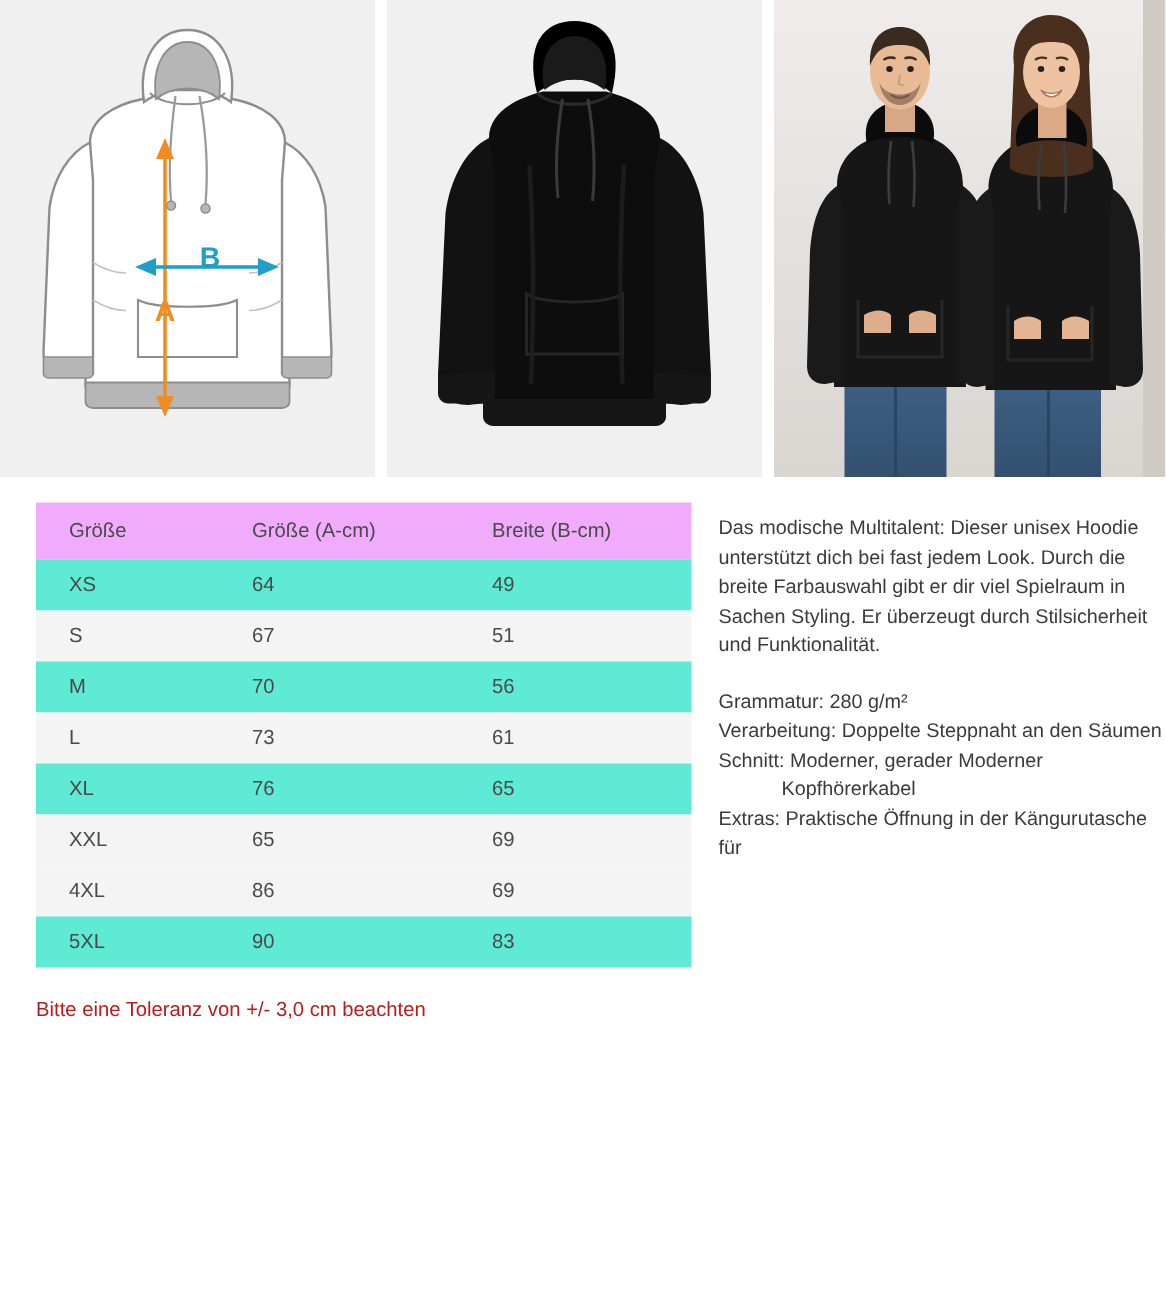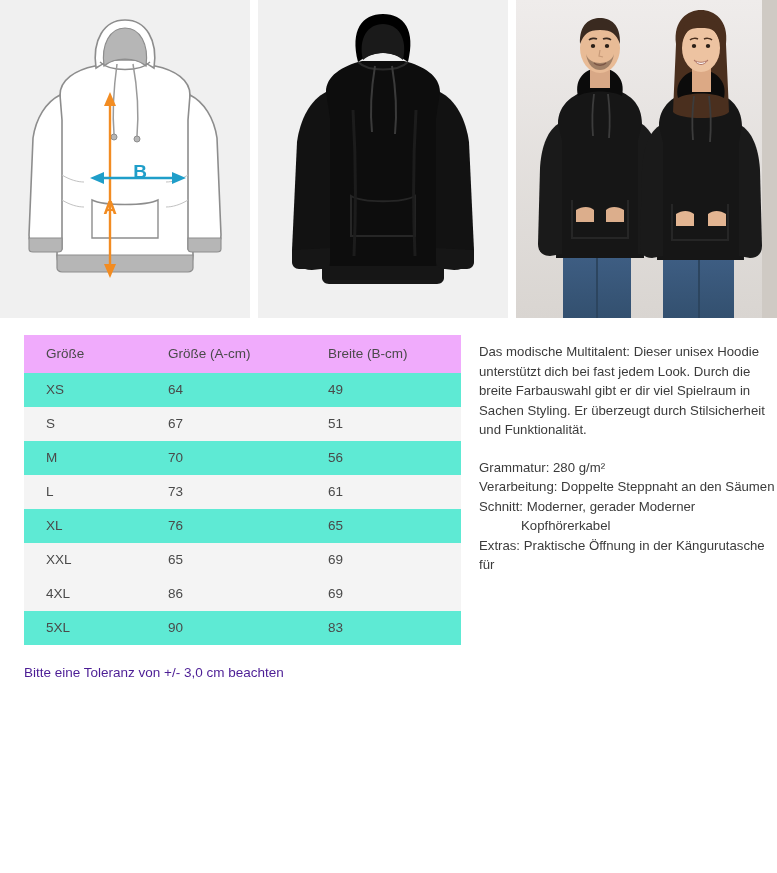--- a/index.html
+++ b/index.html
@@ -75,21 +75,21 @@
   .size-table tr.odd td { background: #5eead4; }
   .size-table tr.even td { background: #f4f4f4; }
   .size-table th:nth-child(1), .size-table td:nth-child(1) { width: 100px; }
   .size-table th:nth-child(2), .size-table td:nth-child(2) { width: 138px; }
   .size-table th:nth-child(3), .size-table td:nth-child(3) { width: 133px; }
 
   .tolerance {
     margin-left: 24px;
     margin-top: 20px;
     font-size: 13.5px;
-    color: #4c1d95;
+    color: #b91c1c;
   }
 
   
   .desc {
     margin-left: 18px;
     width: 350px;
     font-size: 13.2px;
     line-height: 19.5px;
     color: #3b3b3b;
     padding-top: 7px;

